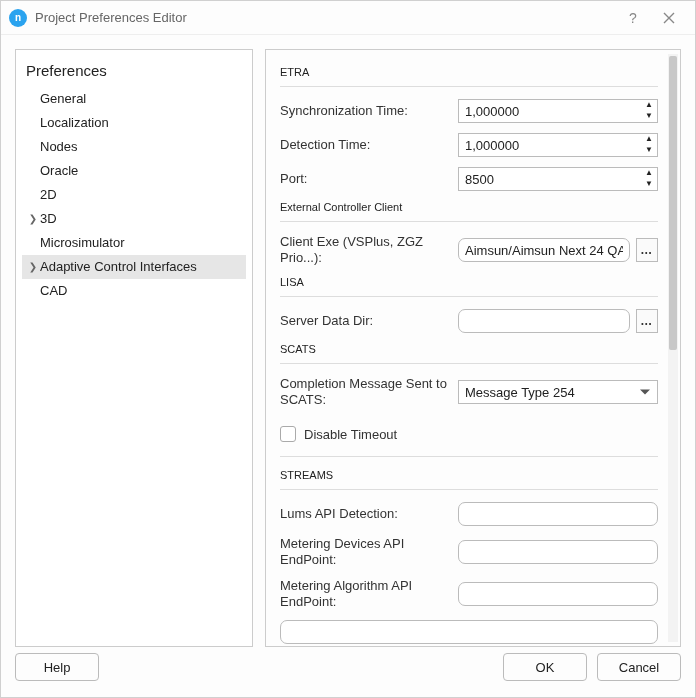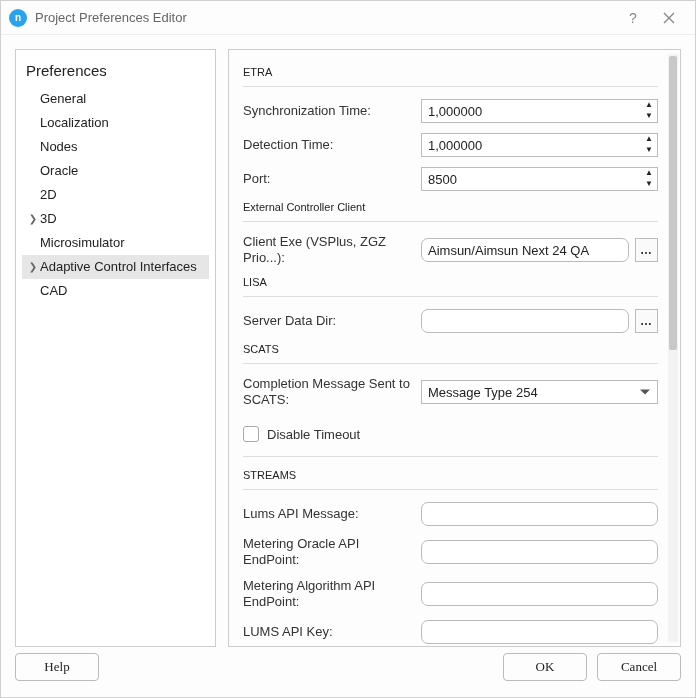--- a/index.html
+++ b/index.html
@@ -42,21 +42,21 @@
     font-size: 14px;
   }
   .body {
     flex: 1;
     display: flex;
     padding: 14px 14px 0 14px;
     gap: 12px;
     min-height: 0;
   }
   .sidebar {
-    width: 201px;
+    width: 238px;
     border: 1px solid #ccc;
     background: #fff;
     padding: 8px 6px;
     display: flex;
     flex-direction: column;
   }
   .sidebar-title {
     font-size: 15px;
     padding: 4px 4px 8px 4px;
     color: #222;
@@ -196,21 +196,20 @@
     border: 1px solid #aaa;
     border-radius: 3px;
     background: #fff;
   }
   .footer {
     height: 50px;
     display: flex;
     align-items: center;
     padding: 0 14px 10px 14px;
     gap: 10px;
-    font-family: Liberation Serif, serif;
   }
   .footer .spacer { flex: 1; }
   .btn {
     min-width: 84px;
     height: 28px;
     border: 1px solid #bbb;
     background: #fdfdfd;
     border-radius: 4px;
     display: flex;
     align-items: center;
@@ -355,39 +354,38 @@
         <div class="checkbox-row">
           <span class="chk"></span>
           <span>Disable Timeout</span>
         </div>
 
         <hr class="divider" style="margin-top:14px;">
 
         <div class="section-title">STREAMS</div>
         <hr class="divider">
         <div class="row">
-          <div class="label">Lums API Message:</div>
+          <div class="label">Lums API Detection:</div>
           <div class="ctrl">
               <input class="txt" type="text" value="" style="">
             </div>
         </div>
         <div class="row">
-          <div class="label">Metering Oracle API EndPoint:</div>
+          <div class="label">Metering Devices API EndPoint:</div>
           <div class="ctrl">
               <input class="txt" type="text" value="" style="">
             </div>
         </div>
         <div class="row">
           <div class="label">Metering Algorithm API EndPoint:</div>
           <div class="ctrl">
               <input class="txt" type="text" value="" style="">
             </div>
         </div>
         <div class="row">
-          <div class="label">LUMS API Key:</div>
           <div class="ctrl">
               <input class="txt" type="text" value="" style="">
             </div>
         </div>
 
       </div>
       <div class="scrollbar">
         <div class="thumb"></div>
       </div>
     </div>

